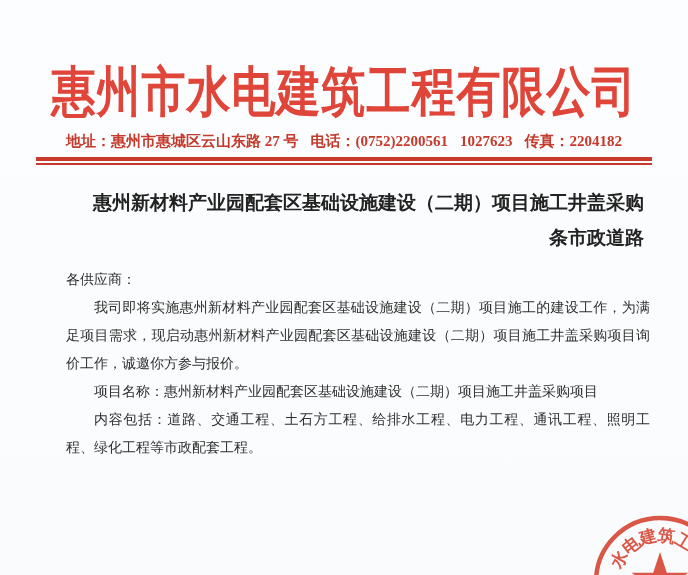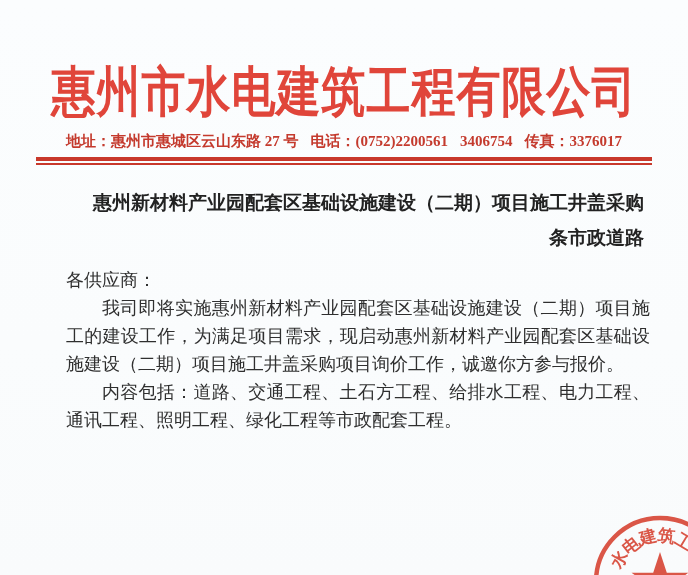--- a/index.html
+++ b/index.html
@@ -45,21 +45,21 @@
     text-align:right;
     font-size:19px;
     font-weight:bold;
     color:#222;
     line-height:35px;
   }
   
   .body-text{
     margin:11px 40px 0 66px;
     width:584px;
-    font-size:18px;
+    font-size:14px;
     line-height:28px;
     color:#2f2f2f;
     text-align:justify;
   }
   .body-text p{margin:0;padding:0;}
   p.indent{text-indent:2em;}
   
   .seal{
     position:absolute;
     left:530px;
@@ -73,38 +73,39 @@
 <body>
 
 <div class="page">
 
   <div>
     <h1 class="company-name">惠州市水电建筑工程有限公司</h1>
 
     <div class="contact-line">
       <span>地址：惠州市惠城区云山东路 27 号</span>
       <span>电话：(0752)2200561</span>
-      <span>3406754</span>
-      <span>传真：3376017</span>
+      <span>1027623</span>
+      <span>传真：2204182</span>
     </div>
 
     <div class="rules">
       <div class="rule-thick"></div>
       <div class="rule-thin"></div>
     </div>
   </div>
 
   <div class="doc-title">
     <div>惠州新材料产业园配套区基础设施建设（二期）项目施工井盖采购</div>
     <div>条市政道路</div>
   </div>
 
   <div class="body-text">
     <p>各供应商：</p>
     <p class="indent">我司即将实施惠州新材料产业园配套区基础设施建设（二期）项目施工的建设工作，为满足项目需求，现启动惠州新材料产业园配套区基础设施建设（二期）项目施工井盖采购项目询价工作，诚邀你方参与报价。</p>
+    <p class="indent">项目名称：惠州新材料产业园配套区基础设施建设（二期）项目施工井盖采购项目</p>
     <p class="indent">内容包括：道路、交通工程、土石方工程、给排水工程、电力工程、通讯工程、照明工程、绿化工程等市政配套工程。</p>
   </div>
 
   <svg class="seal" viewBox="0 0 260 260" aria-hidden="true">
     <circle id="seal-ring" cx="130" cy="130" r="64" fill="none" stroke="#d6402f" stroke-width="4.5"></circle>
     <g id="seal-text-group" font-family="&quot;Liberation Serif&quot;,&quot;DejaVu Serif&quot;,serif" font-weight="bold">
         <text x="130" y="89" text-anchor="middle" font-size="17" fill="#d6402f" transform="rotate(-61,130,130)">水</text>
         <text x="130" y="89" text-anchor="middle" font-size="17" fill="#d6402f" transform="rotate(-38,130,130)">电</text>
         <text x="130" y="89" text-anchor="middle" font-size="17" fill="#d6402f" transform="rotate(-15,130,130)">建</text>
         <text x="130" y="89" text-anchor="middle" font-size="17" fill="#d6402f" transform="rotate(8,130,130)">筑</text>

